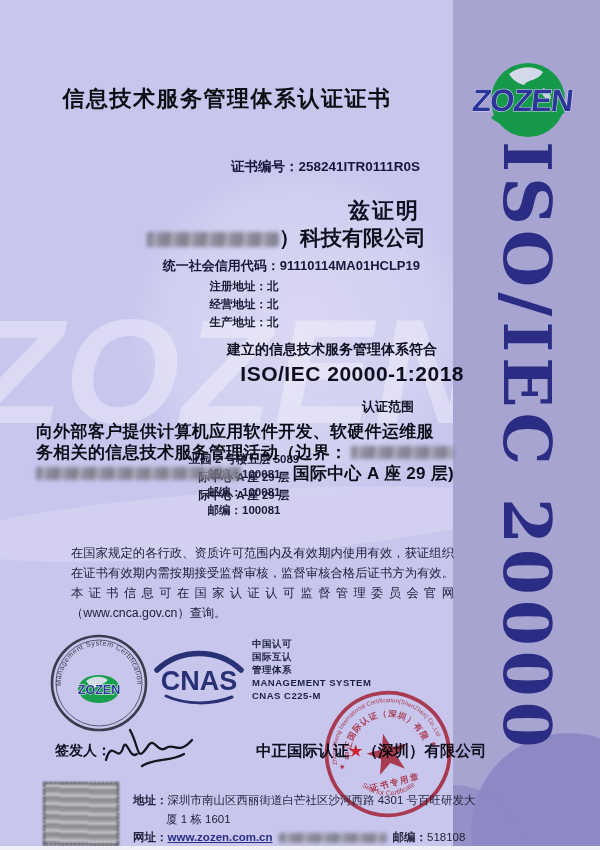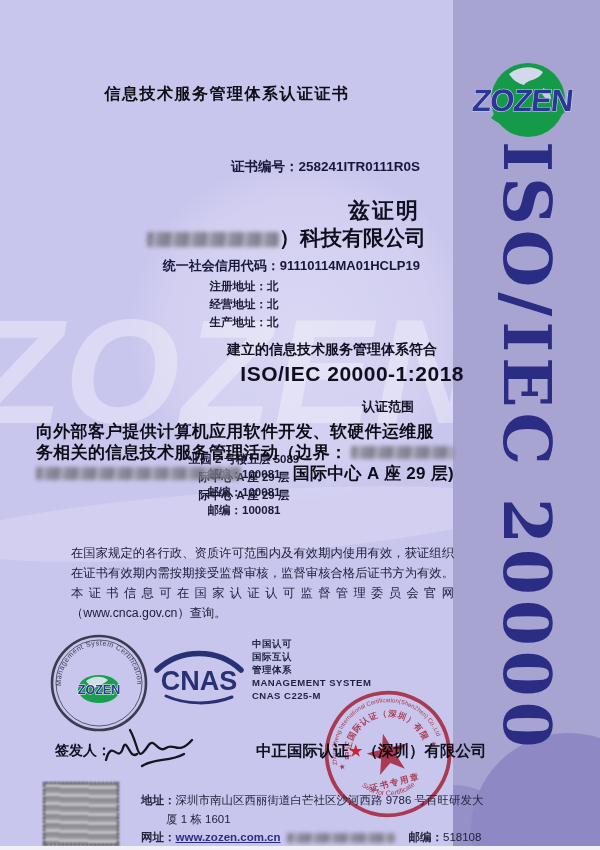--- a/index.html
+++ b/index.html
@@ -17,21 +17,21 @@
      background:rgba(255,255,255,.17);transform:rotate(-4deg);}
   
   #strip{left:453px;top:0;width:147px;height:850px;background:#a8a4d2;overflow:hidden;}
   .strip-globe{position:absolute;left:18px;top:733px;width:195px;height:195px;border-radius:50%;background:#8e89c4;}
   .strip-globe2{position:absolute;left:-70px;top:785px;width:140px;height:140px;border-radius:50%;background:#8e89c4;opacity:.75;}
   .iso-vert{position:absolute;left:0;top:138px;width:147px;height:618px;}
   .iso-vert span{position:absolute;left:50%;top:50%;transform:translate(-50%,-50%) rotate(90deg);
      white-space:nowrap;font-family:"DejaVu Serif","Liberation Serif",serif;font-weight:bold;
      font-size:66px;letter-spacing:5px;color:#2b2d84;}
   
-  .title{left:0;top:84px;width:454px;text-align:center;font-size:16px;font-weight:bold;
+  .title{left:0;top:84px;width:454px;text-align:center;font-size:22px;font-weight:bold;
      color:#0d0d14;letter-spacing:1.5px;}
   
   .certno{left:0;top:158px;width:420px;font-size:13.5px;color:#17173a;}
   .certify{left:0;top:196px;width:420px;font-size:22px;color:#101022;letter-spacing:2px;}
   .company{left:4px;top:224px;width:422px;font-size:21px;color:#0e0e1c;}
   .credit{left:0;top:257px;width:420px;font-size:13px;color:#17173a;}
   .addr-row{left:47px;width:394px;height:18px;display:flex;align-items:center;
      font-size:11.5px;font-weight:bold;color:#1a1a33;white-space:nowrap;flex-direction:column;}
   .addr-blur{flex:0 0 158px;height:11px;margin:0 2px;}
   .addr-spacer{flex:1;}
@@ -47,21 +47,21 @@
   
   .signer{left:55px;top:742px;font-size:14px;font-weight:bold;color:#101020;}
   .issuer{left:256px;top:741px;font-size:15.5px;font-weight:bold;color:#101020;white-space:nowrap;}
   .issuer .star{color:#cf2233;font-size:15px;}
   
   .redact{display:inline-block;background:repeating-linear-gradient(95deg,#6f6f7a 0 6px,#a3a2ae 6px 11px,#7c7b88 11px 18px);
      filter:blur(2px);border-radius:2px;opacity:.8;vertical-align:middle;}
   .qr{left:43px;top:782px;width:72px;height:60px;border:2px dotted #2c2c34;
      background:repeating-linear-gradient(2deg,#8b8b90 0 3px,#c2c2c8 3px 6px,#97969e 6px 9px);filter:blur(1.2px);}
   .foot{font-size:11.5px;color:#23233c;white-space:nowrap;}
-  .foot .lbl{font-weight:bold;margin-left:8px;}
+  .foot .lbl{font-weight:bold;}
   .weblink{color:#2b2d84;text-decoration:underline;font-weight:bold;margin-top:48px;}
   .foot-blur{display:inline-block;width:108px;height:10px;margin:0 6px;vertical-align:middle;}
   .bottom-sliver{left:0;top:846px;width:600px;height:4px;background:#f2f1f7;}
   svg{display:block;}
   .seal-red{mix-blend-mode:multiply;}
 </style>
 </head>
 <body>
 
 <div id="page">
@@ -201,21 +201,21 @@
         <textPath href="#sealBot" startOffset="28">Seal for Certificate</textPath>
       </text>
       <text x="16" y="74" font-size="8">★</text>
       <text x="116" y="74" font-size="8">★</text>
     </g>
   </svg>
 
   <div class="abs qr"></div>
 
   <div class="abs foot" style="left:133px;top:793px;">
-    <span class="lbl">地址：</span><span>深圳市南山区西丽街道白芒社区沙河西路 9786 号百旺研发大</span>
+    <span class="lbl">地址：</span><span>深圳市南山区西丽街道白芒社区沙河西路 4301 号百旺研发大</span>
   </div>
   <div class="abs foot" style="left:166px;top:812px;">
     <span>厦 1 栋 1601</span>
   </div>
   <div class="abs foot" style="left:133px;top:830px;">
     <span class="lbl">网址：</span><span class="weblink">www.zozen.com.cn</span><span class="redact foot-blur"></span><span class="lbl">邮编：</span><span>518108</span>
   </div>
 
   <div class="abs bottom-sliver"></div>
 </div>

